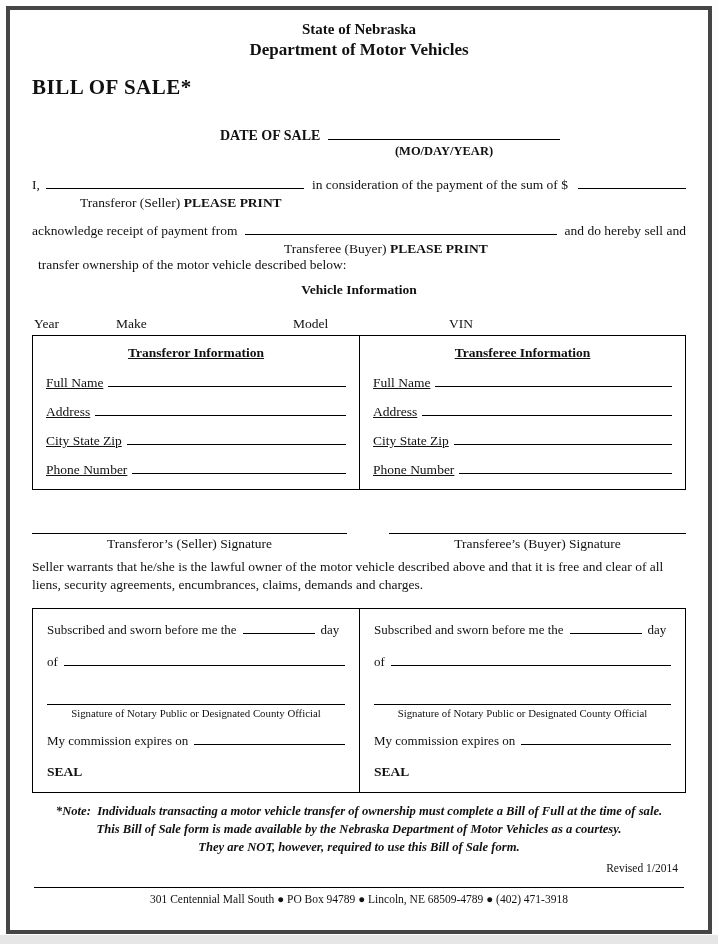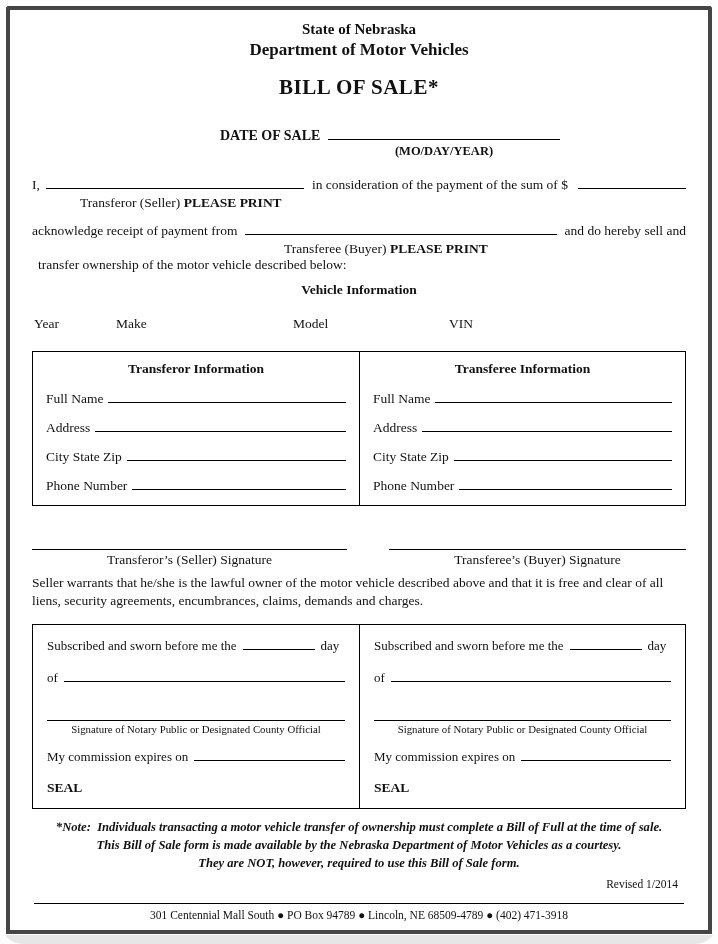--- a/index.html
+++ b/index.html
@@ -8,40 +8,39 @@
     width: 718px; height: 944px;
     background: #fdfdfd;
     font-family: "Liberation Serif", "DejaVu Serif", serif;
     color: #111;
   }
   .scan {
     position: relative;
     width: 718px; height: 944px;
     background: #fdfdfd;
     overflow: hidden;
-    border-radius: 23px;
   }
   .scan-edge {
     position: absolute; left: 0; right: 0; bottom: 0;
     height: 9px; background: #e6e6e6;
   }
   .page {
     position: absolute; left: 6px; top: 6px;
     width: 706px; height: 928px;
     background: #fff;
     border: 4px solid #454545;
     padding: 10px 22px 0 22px;
     overflow: hidden;
   }
   .bold { font-weight: bold; }
 
   
   .agency1 { text-align: center; font-weight: bold; font-size: 15px; line-height: 1.25; }
   .agency2 { text-align: center; font-weight: bold; font-size: 17px; line-height: 1.25; }
-  .form-title { text-align: center; font-weight: bold; font-size: 21px; margin-top: 15px; letter-spacing: .5px; }
+  .form-title { text-align: left; font-weight: bold; font-size: 21px; margin-top: 15px; letter-spacing: .5px; }
 
   
   .blank {
     display: inline-block;
     border-bottom: 1.4px solid #000;
     height: 15px;
     vertical-align: baseline;
   }
 
   
@@ -70,21 +69,21 @@
   .veh-row { display: flex; margin-top: 17px; font-size: 13.5px; }
   .veh-field { display: flex; flex-direction: row; }
   .veh-field .vlabel { text-align: center; margin-top: 1px; }
   .veh-field .vline { border-bottom: 1.4px solid #000; height: 14px; }
   .vf-year  { width: 55px;  margin-left: 2px; }
   .vf-make  { width: 178px; margin-left: 15px; gap: 12px; }
   .vf-model { width: 147px; margin-left: 11px; }
   .vf-vin   { flex: 1;      margin-left: 9px; }
 
   
-  .party-table { display: flex; border: 1.6px solid #000; margin-top: 19px; }
+  .party-table { display: flex; border: 1.6px solid #000; margin-top: 3px; text-decoration: underline; }
   .party-cell { width: 50%; padding: 9px 13px 12px 13px; }
   .party-cell + .party-cell { border-left: 1.6px solid #000; }
   .party-heading { text-align: center; font-weight: bold; font-size: 13.5px; }
   .party-field { display: flex; align-items: baseline; margin-top: 11px; font-size: 13.5px; height: 18px; }
   .party-field .txt { white-space: nowrap; }
   .party-field .blank { flex: 1; margin-left: 5px; }
 
   
   .sig-row { display: flex; margin-top: 30px; }
   .sig-col-left { width: 315px; }

